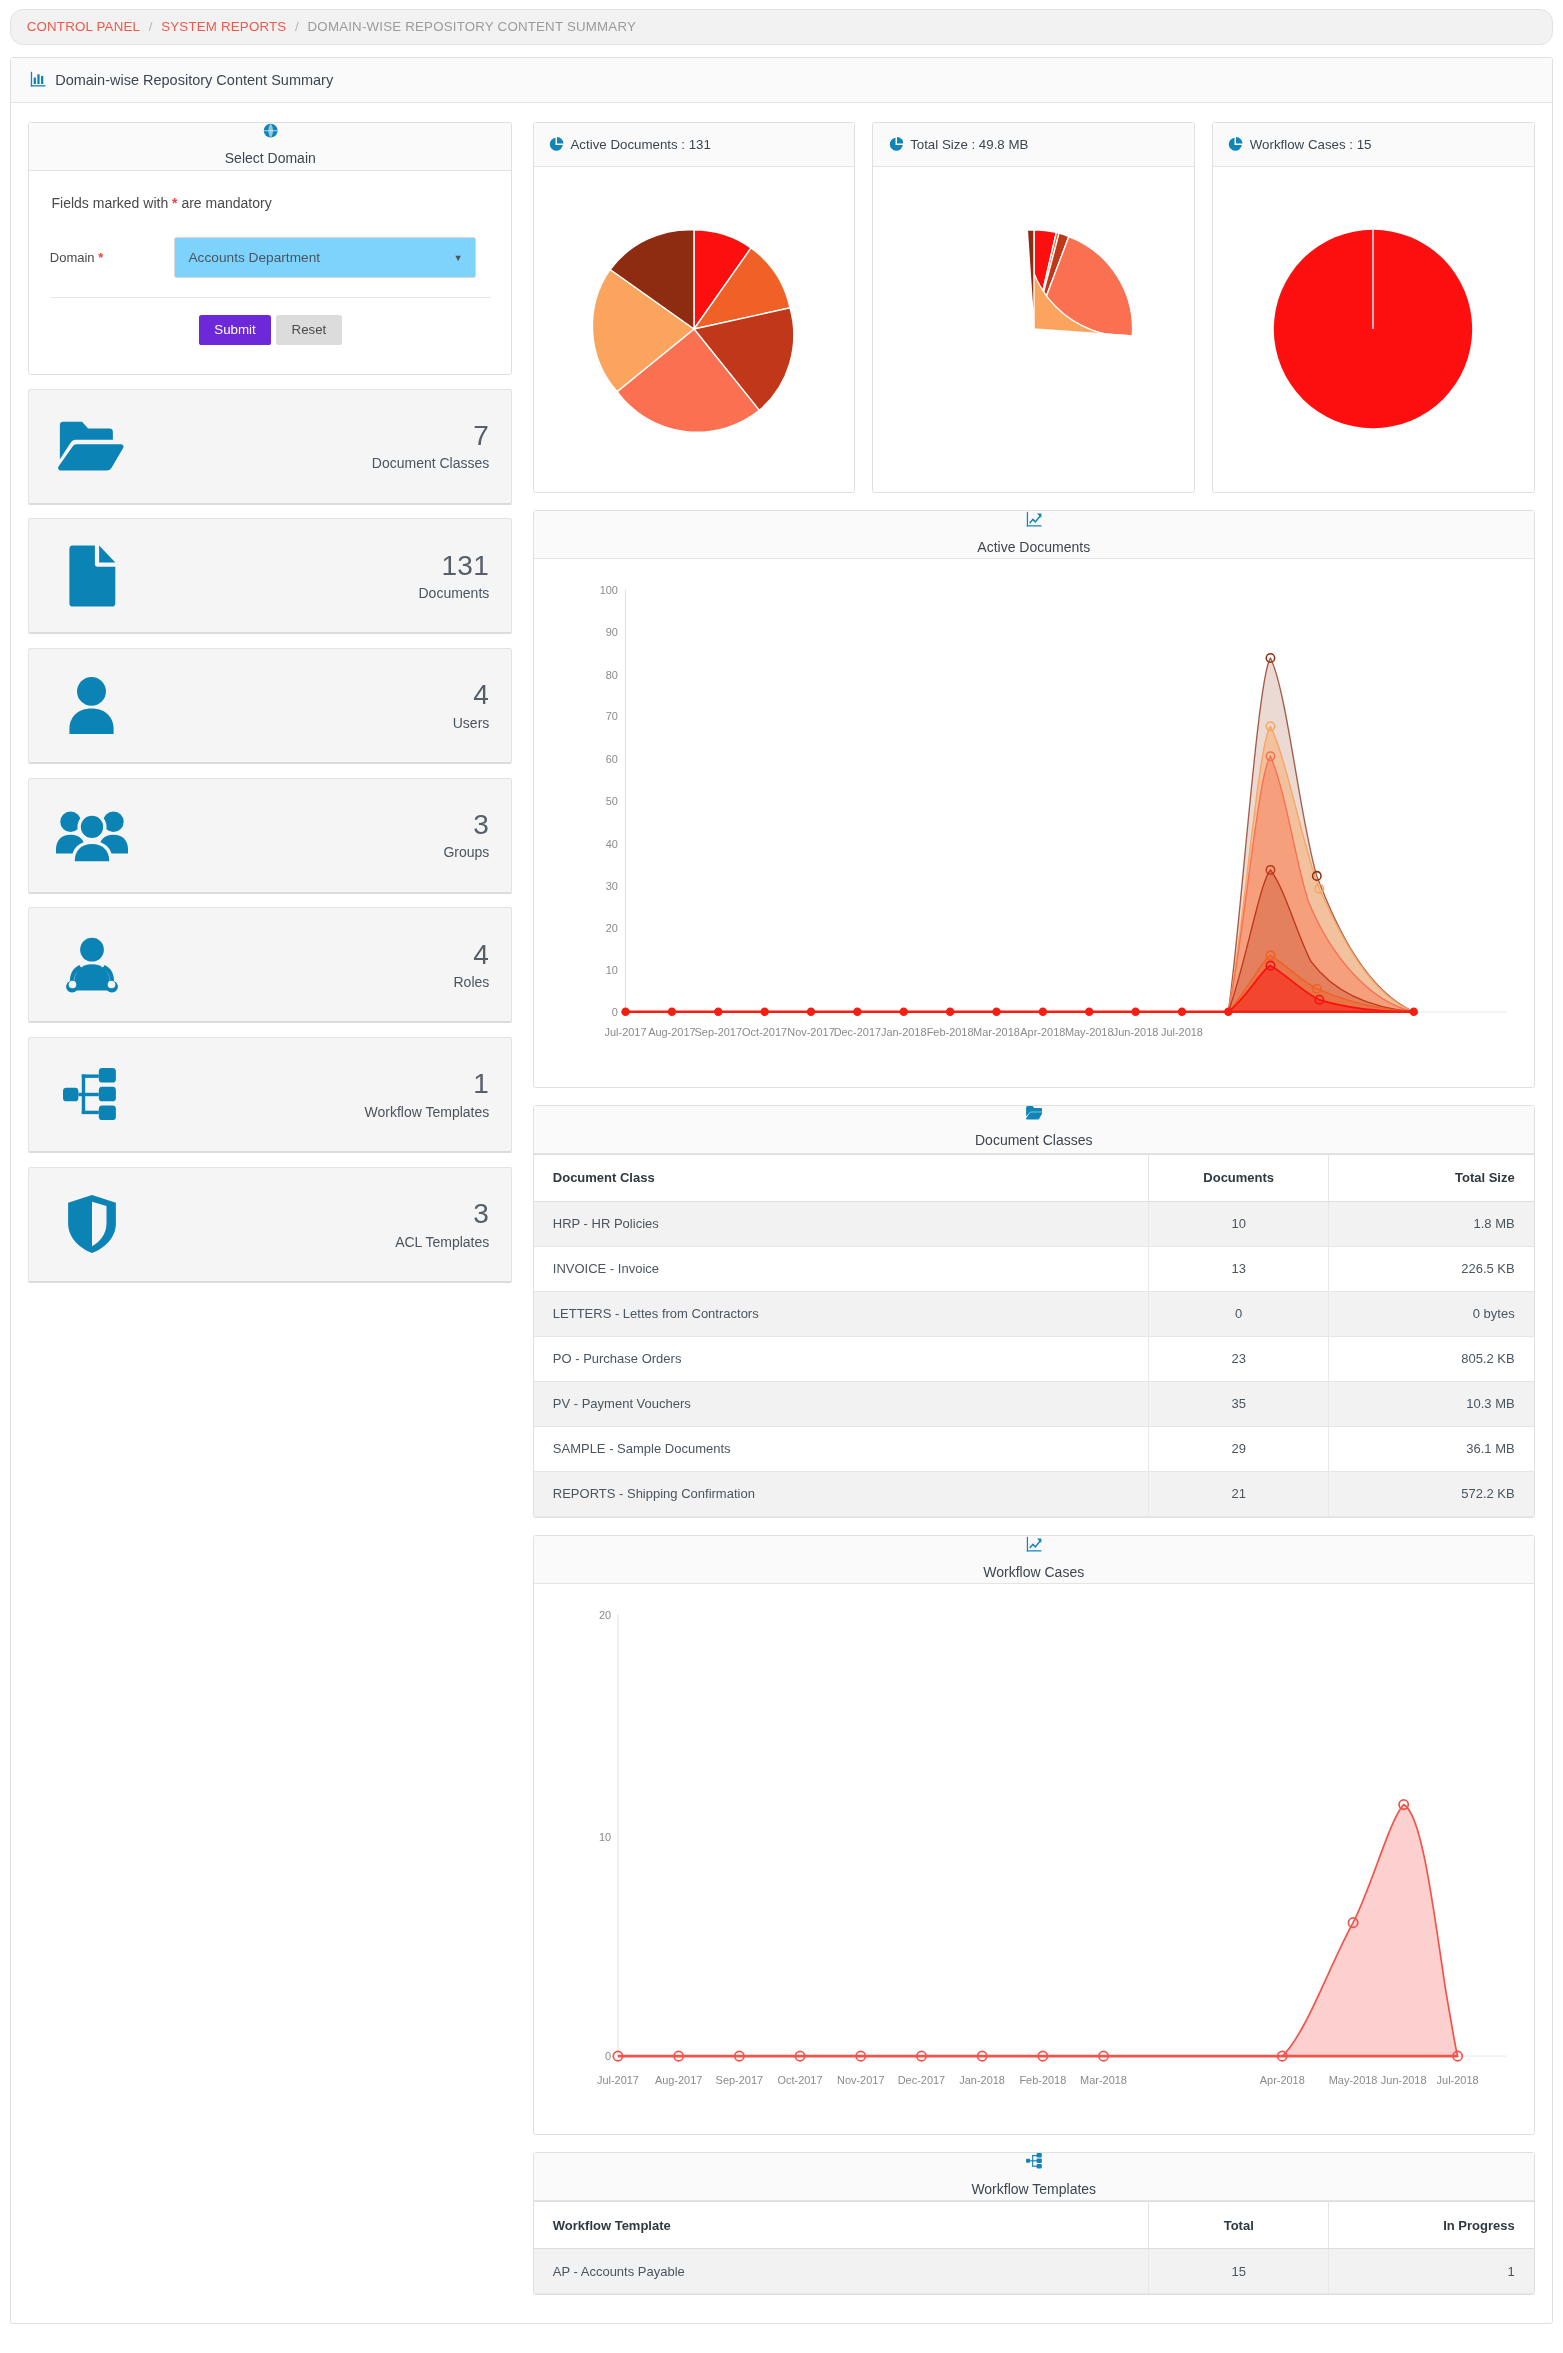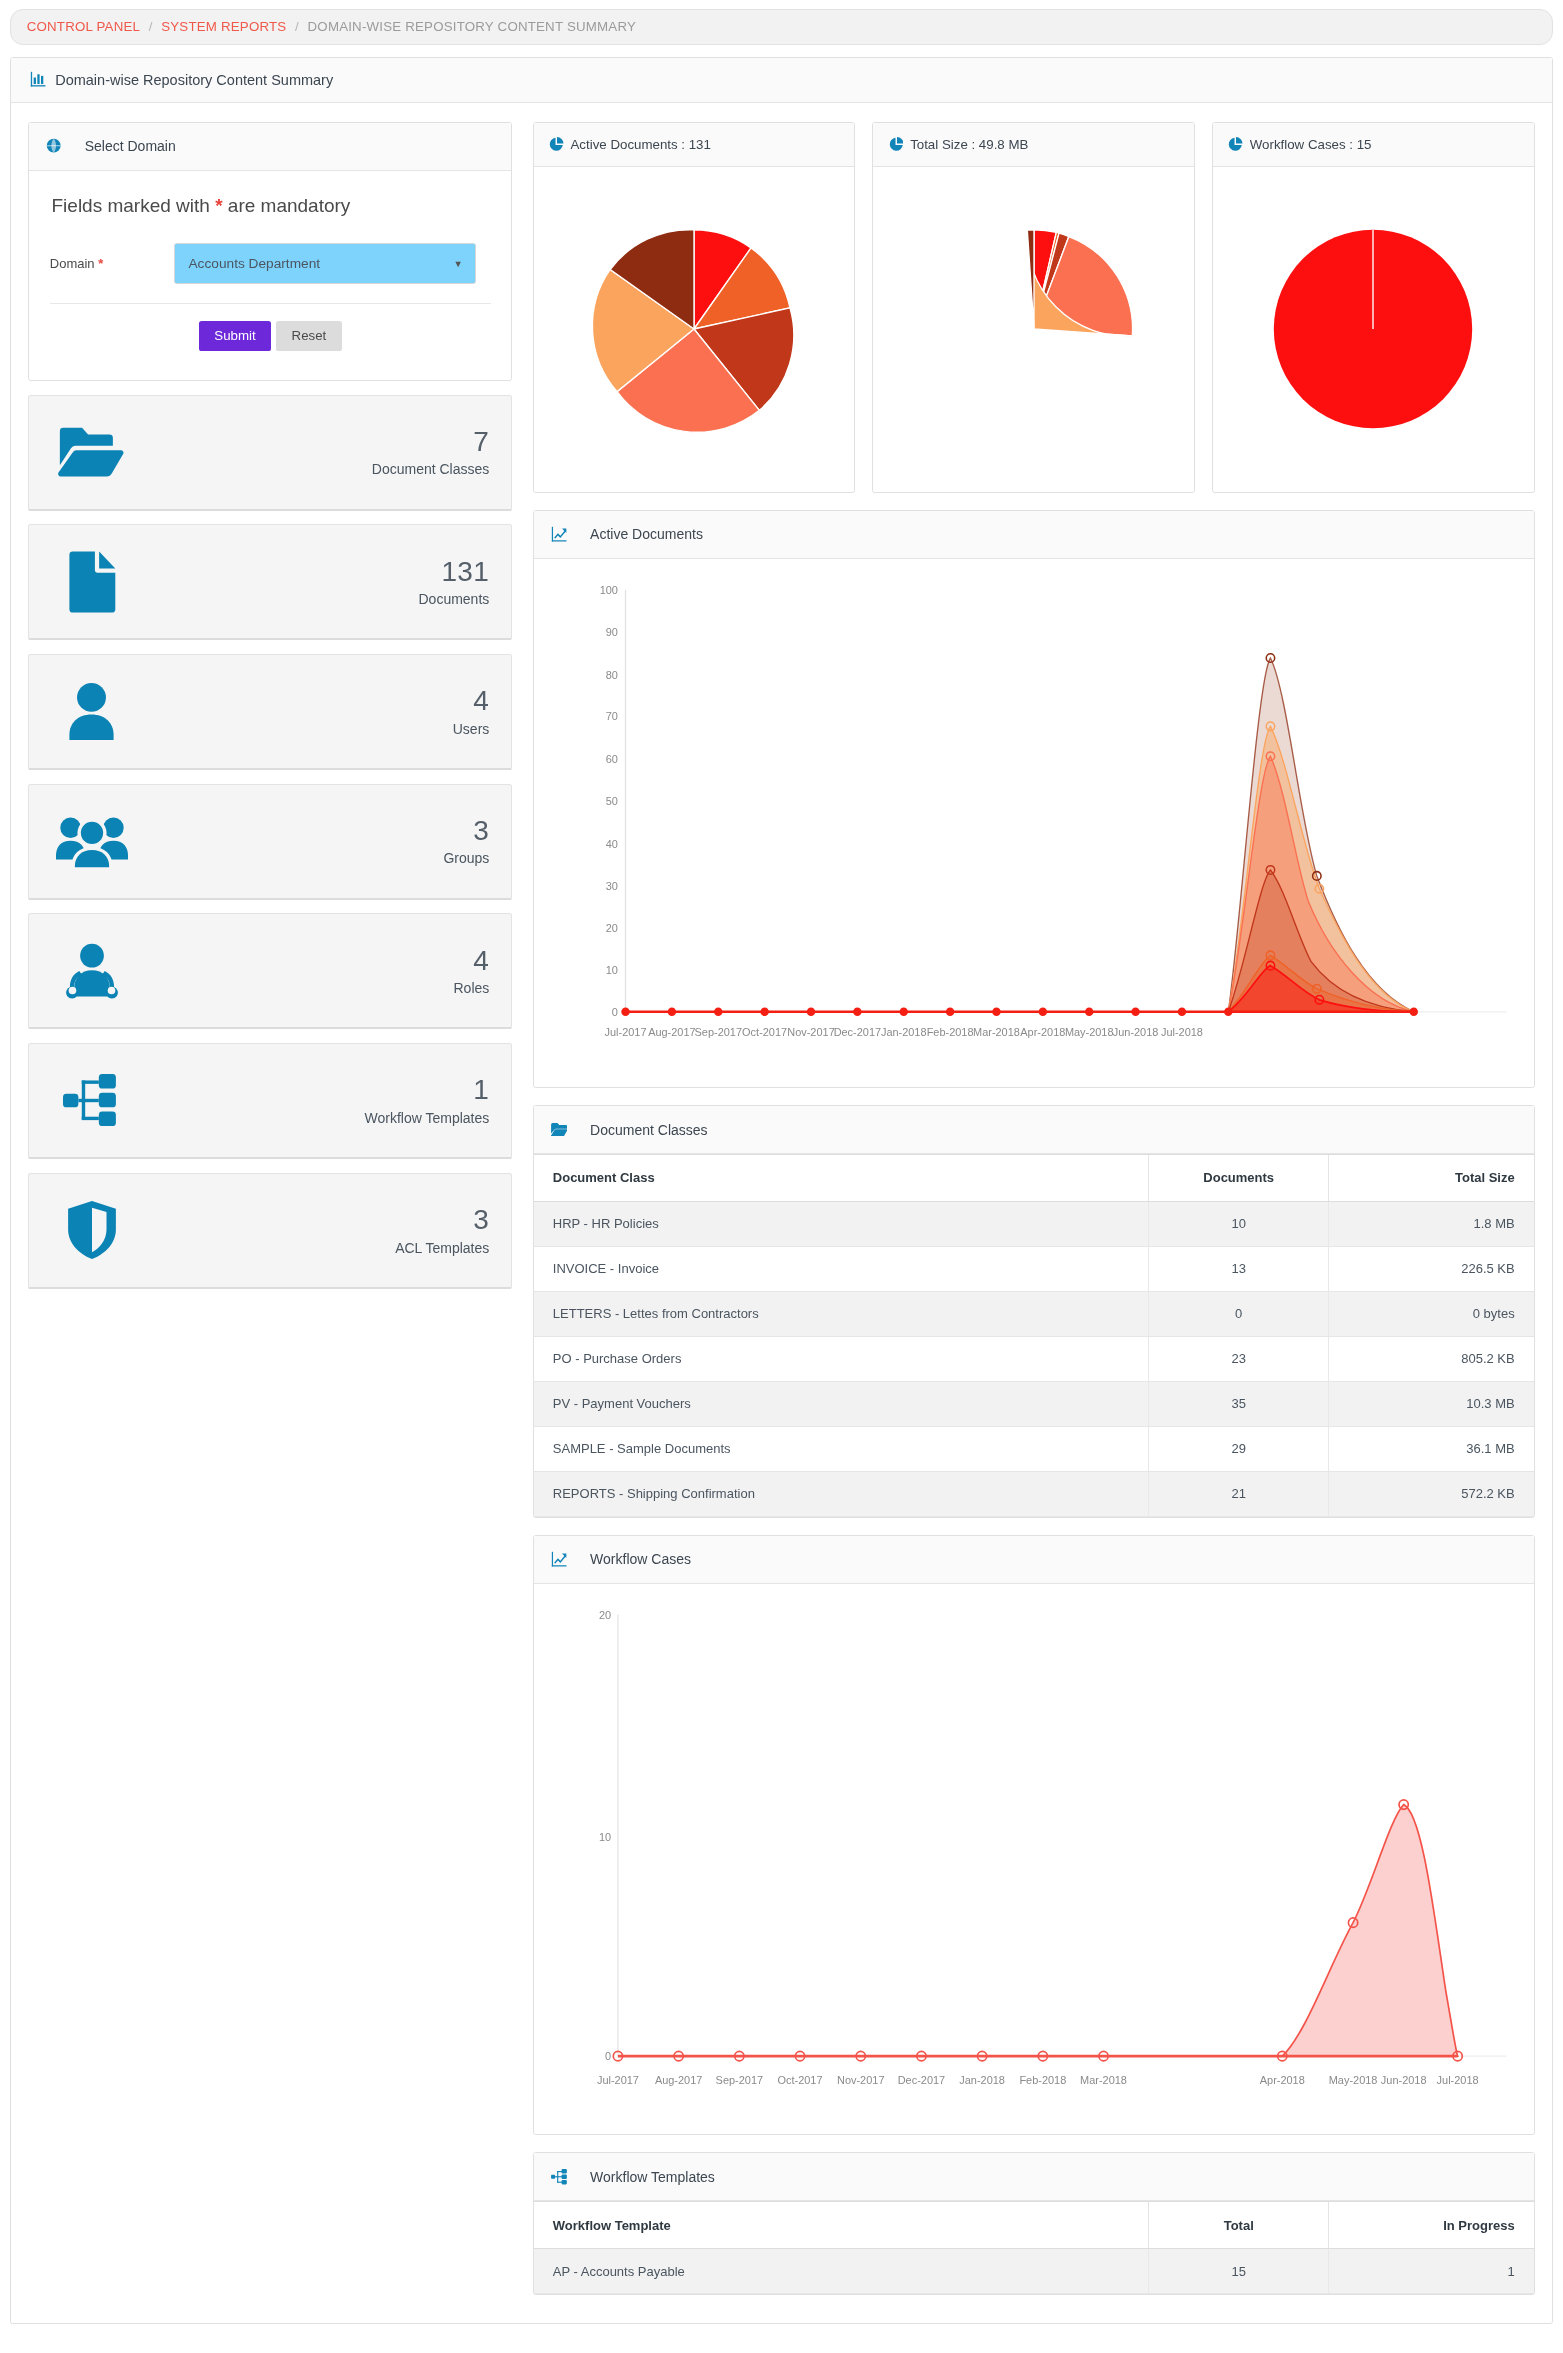--- a/index.html
+++ b/index.html
@@ -35,27 +35,27 @@
   .outer-title{ font-size:14.5px; color:#3c4650; }
 
   .body-wrap{ display:flex; padding:19px 17px 20.5px 17px; gap:20.5px; }
   .col-left{ width:484px; flex:0 0 484px; }
   .col-right{ flex:1; }
 
   
   .panel{ border:0.9px solid #e0e0e0; border-radius:2.6px; background:#fff; }
   .panel-head{
     background:#fafafa; border-bottom:0.9px solid #e4e4e4;
-    height:48px; display:flex; align-items:center; padding:0 17px; gap:23px;
+    height:48px; display:flex; align-items:center; padding:0 17px; gap:12px;flex-direction:column;
   }
   .panel-head-title{ font-size:14px; color:#3c4650; }
   .panel-body{ padding:19px 20.5px 22px 20.5px; }
 
   
-  .mandatory{ font-size:19px; color:#4a4a4a; margin:5.1px 0 26px 1.7px; }
+  .mandatory{ font-size:14px; color:#4a4a4a; margin:5.1px 0 26px 1.7px; }
   .req{ color:#e8453c; font-weight:bold; }
   .form-row{ display:flex; align-items:center; gap:21px; margin-bottom:19px; }
   .form-label{ width:103px; font-size:13px; color:#4a4a4a; }
   .select-wrap{
     position:relative; width:302px; height:41px;
     border:0.9px solid #d7d7d7; border-radius:2.6px; background:#7dd3fc;
     display:flex; align-items:center; padding:0 13.7px;
     font-size:13.7px; color:#4b5560;
   }
   .select-caret{ position:absolute; right:12px; top:50%; transform:translateY(-50%); font-size:9.4px; color:#555; }

